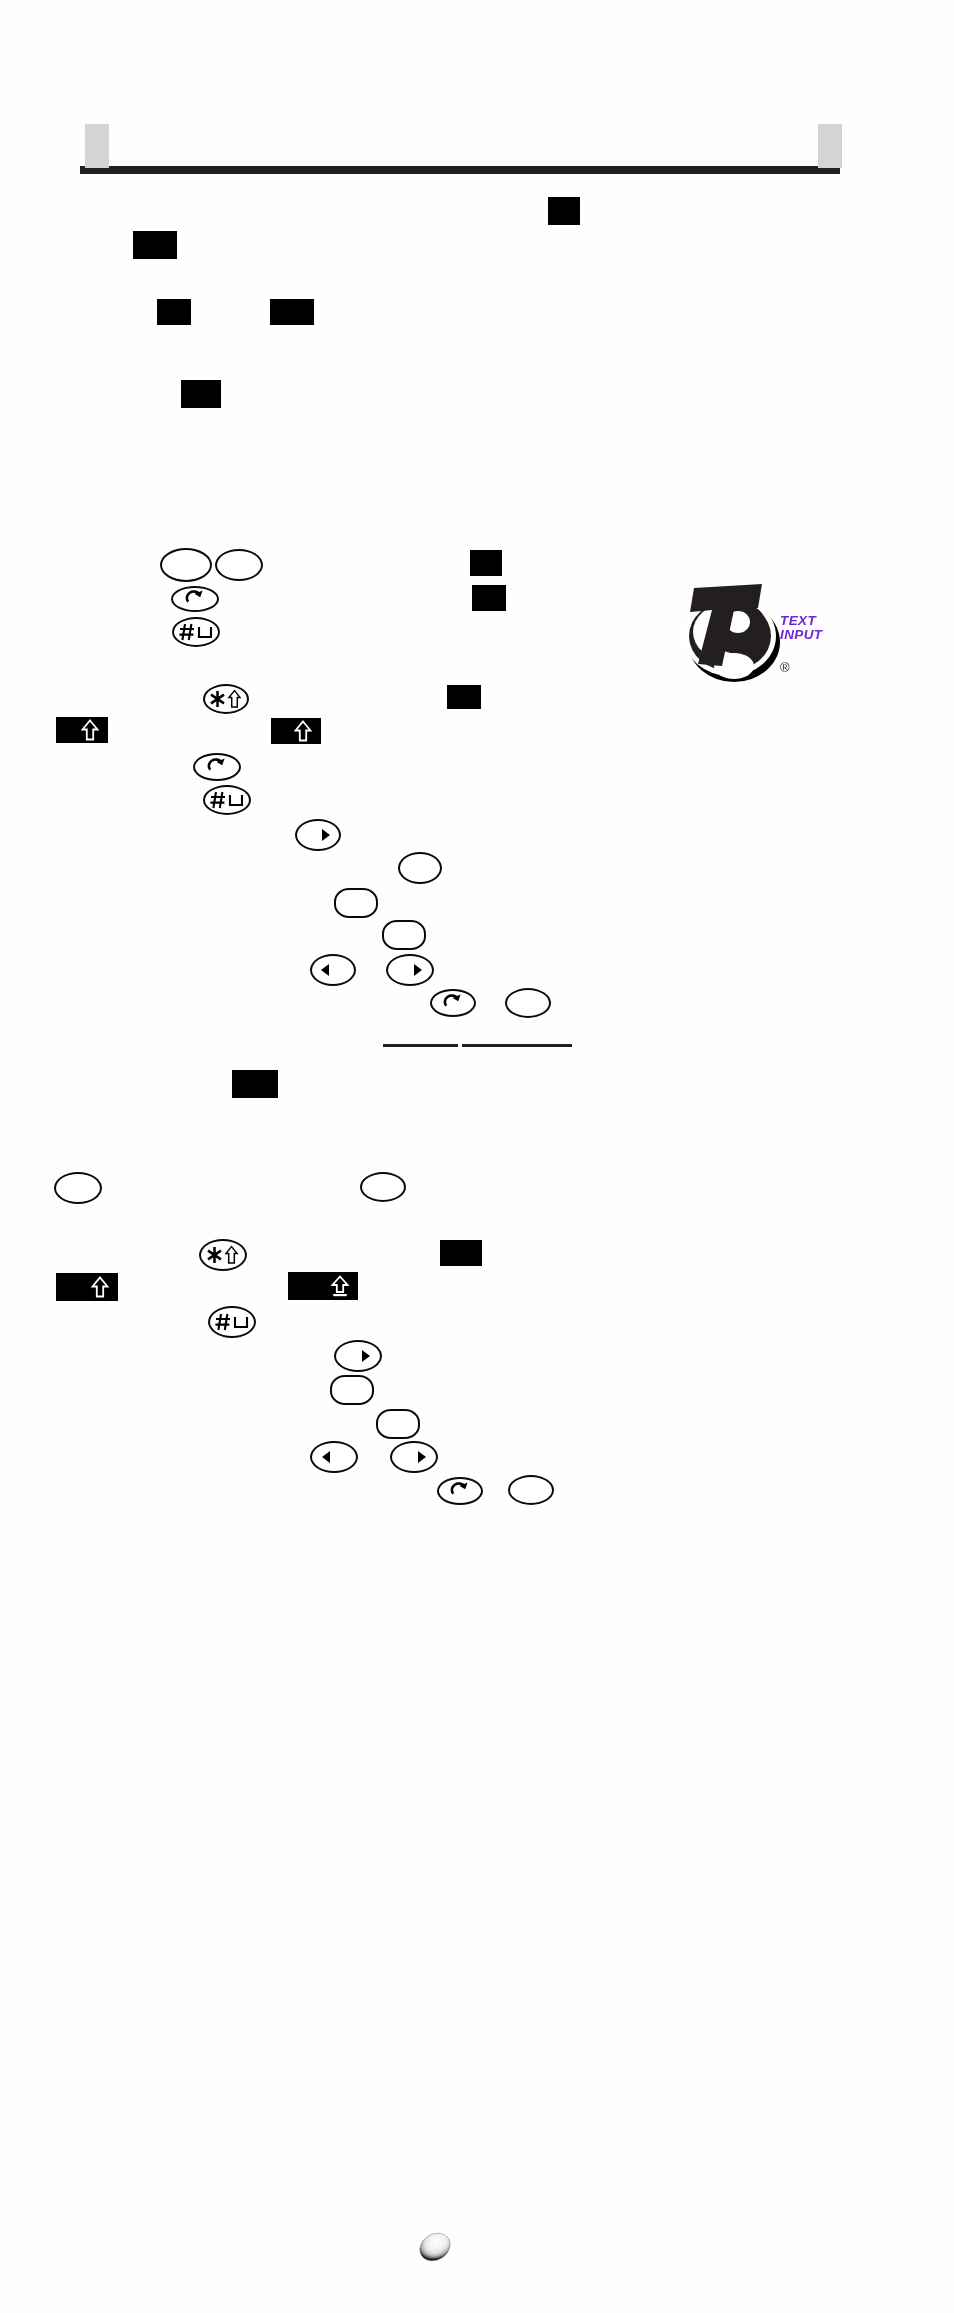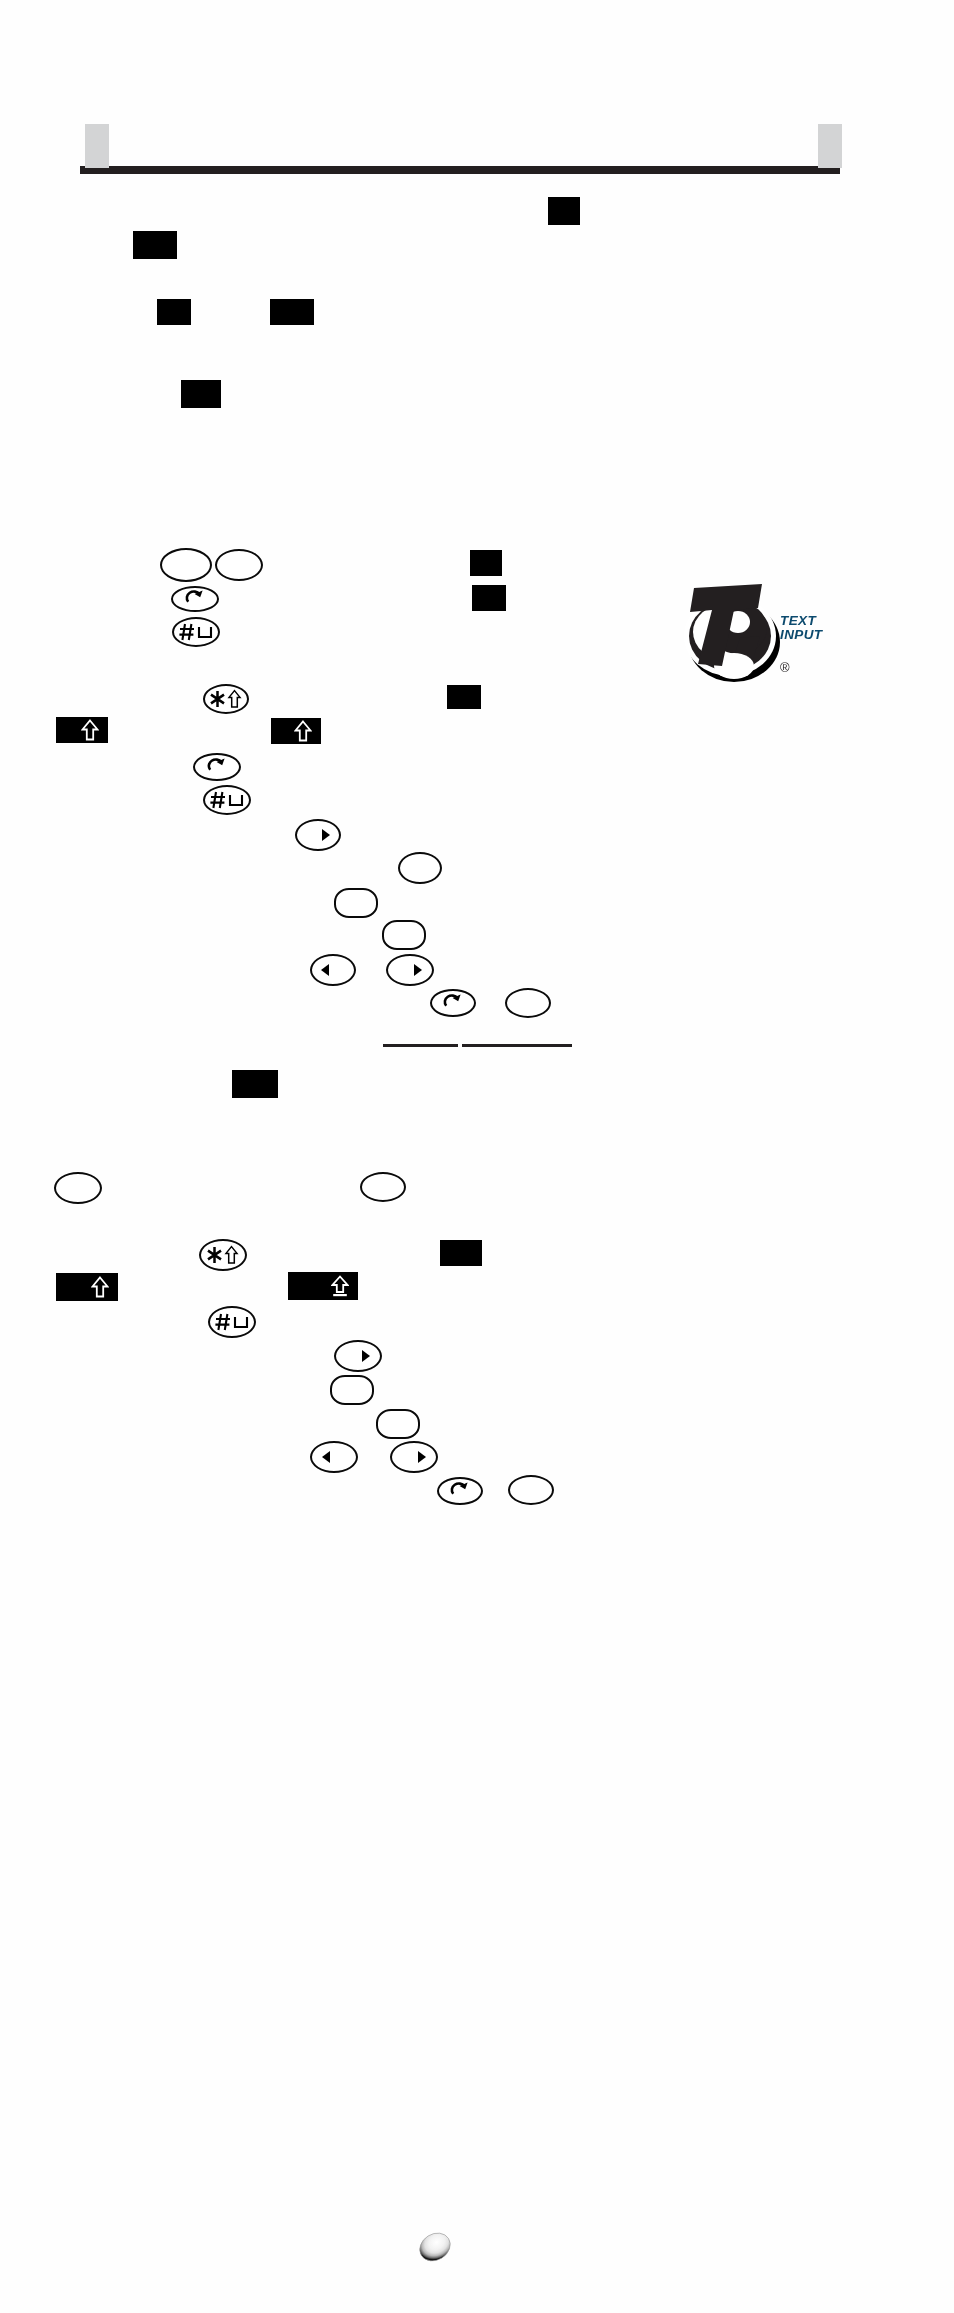--- a/index.html
+++ b/index.html
@@ -44,21 +44,21 @@
   .key.squoval{border-radius:34% / 46%;}
   .key svg{display:block;}
 
   
   .t9{position:absolute;left:676px;top:578px;width:164px;height:108px;}
   .t9 .words{
     position:absolute;left:104px;top:36px;
     font-family:"Liberation Sans", sans-serif;
     font-weight:bold;font-style:italic;
     font-size:13.5px;line-height:14px;letter-spacing:.4px;
-    color:#0c4a6e;white-space:pre-line;
+    color:#6d28d9;white-space:pre-line;
   }
   .t9 .reg{
     position:absolute;left:104px;top:82px;
     font-size:13px;color:#231f20;
   }
 
   
   .divider{position:absolute;background:#231f20;height:3px;}
 
   

